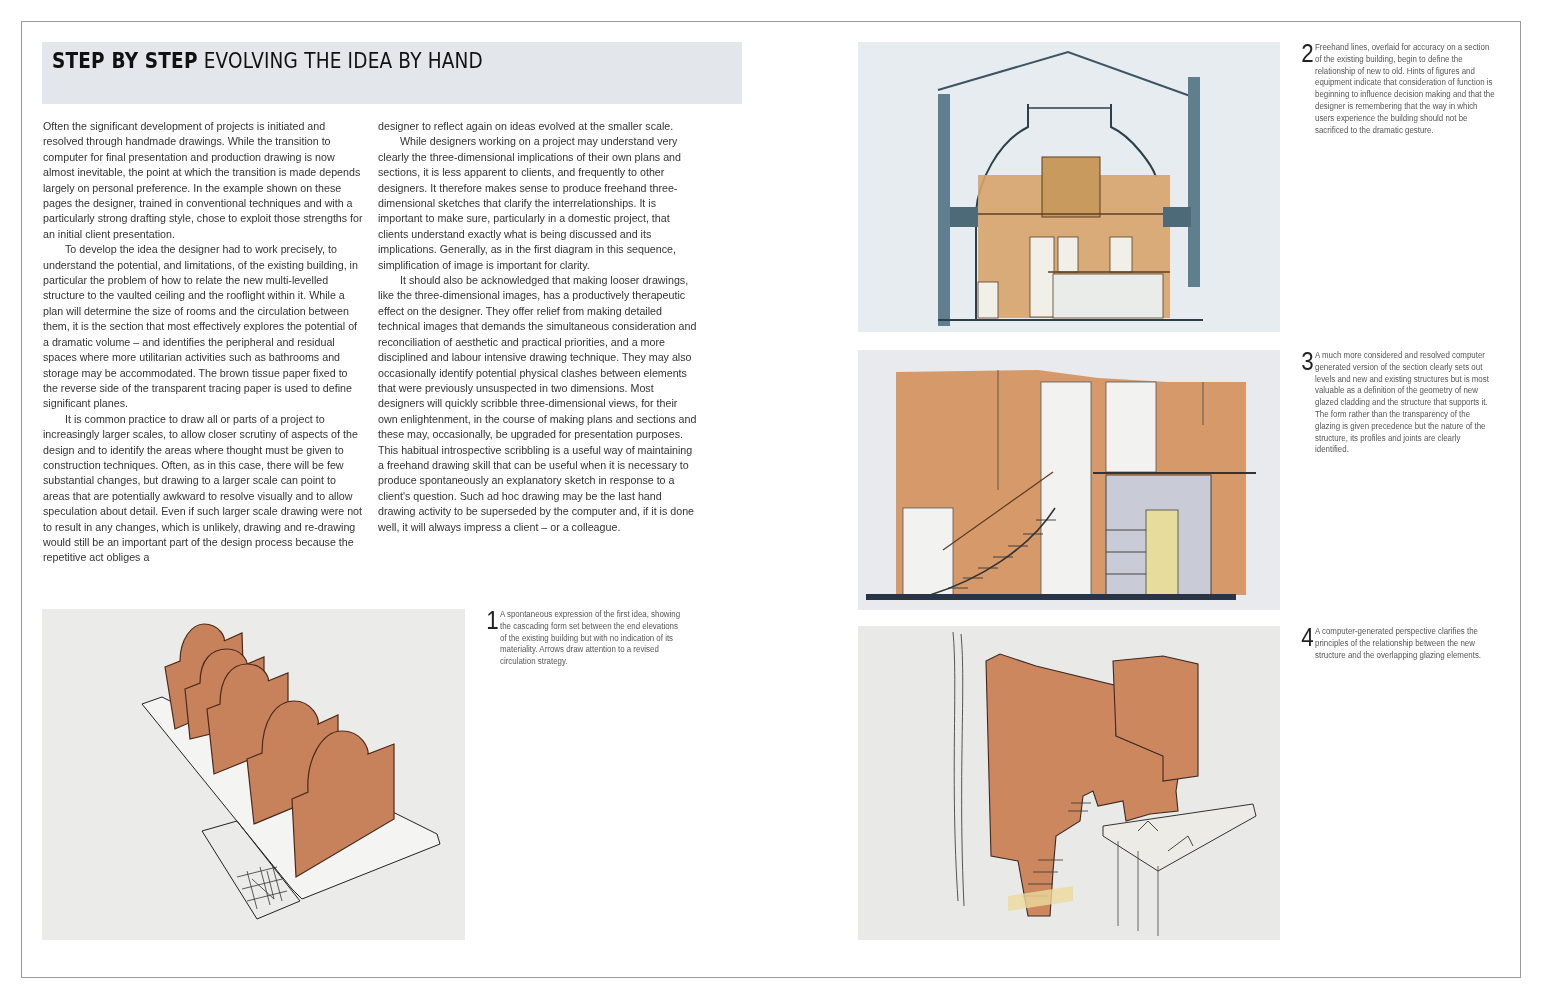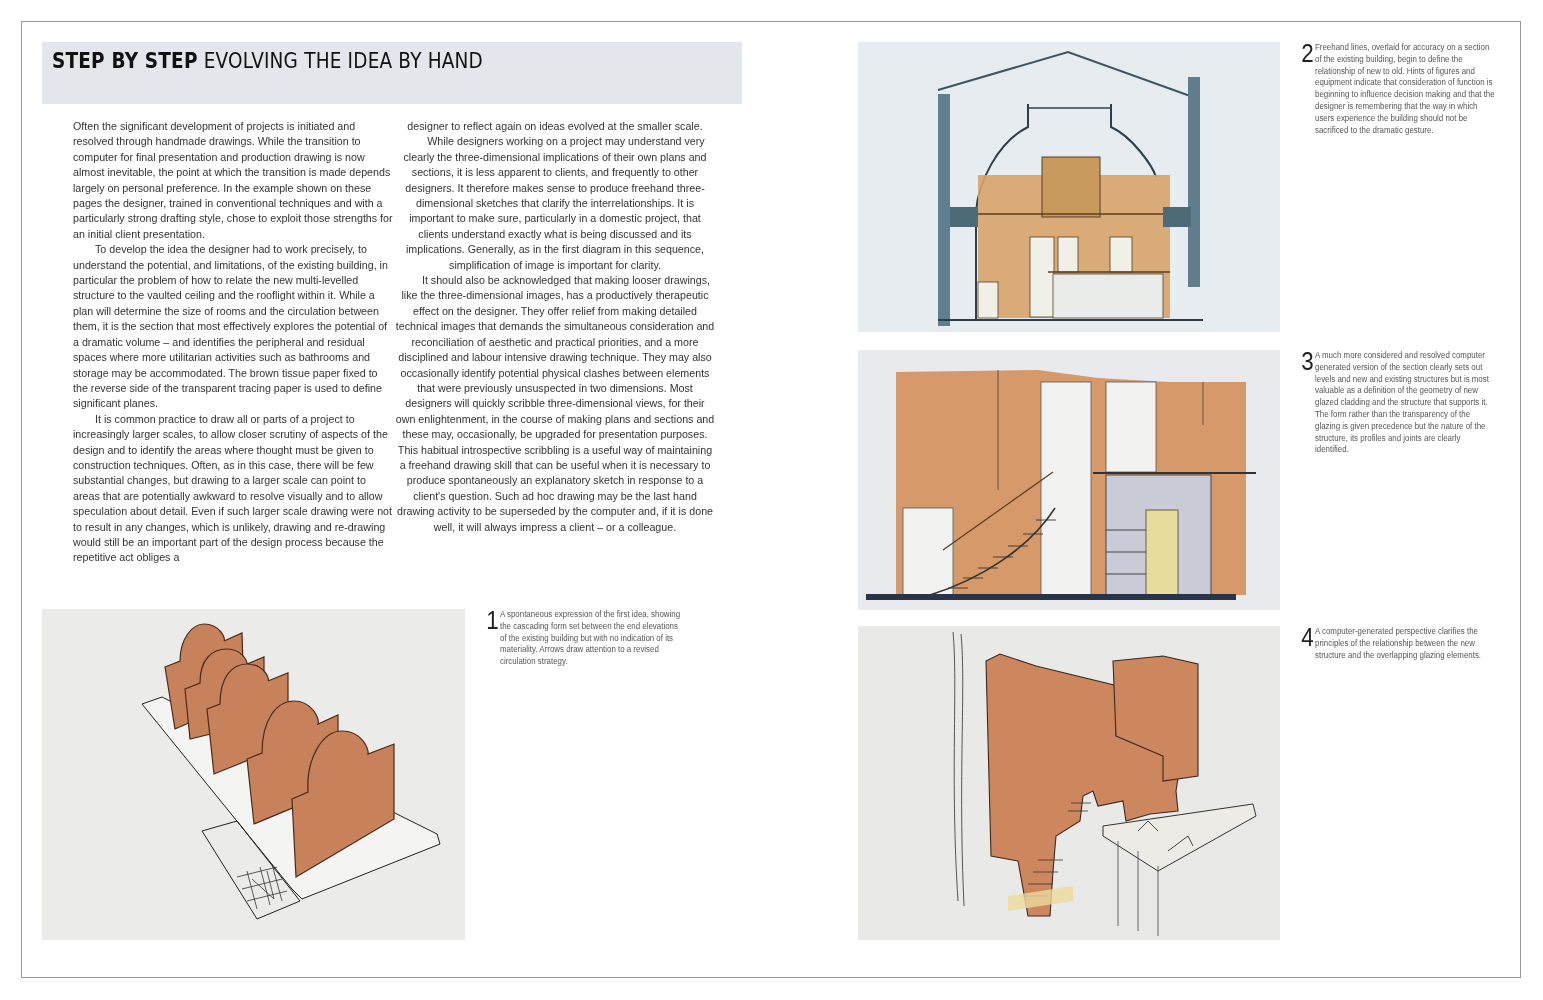--- a/index.html
+++ b/index.html
@@ -20,24 +20,23 @@
       font-family: "DejaVu Sans", sans-serif; font-size: 21px; font-weight: normal;
       letter-spacing: 0.2px; color: #111; white-space: nowrap;
       transform: scaleX(0.88); transform-origin: left center;
     }
     .title-band h1 .bold { font-weight: bold; }
 
     .col {
       position: absolute; top: 119px; width: 320px;
       font-size: 10.7px; line-height: 15.4px; color: #333;
       text-align: left;
-      margin-left: 30px;
     }
     .col.left { left: 43px; }
-    .col.right { left: 365px; text-align: center; }
+    .col.right { left: 378px; }
     .col p { text-indent: 0; }
     .col p.indent { text-indent: 22px; }
 
     .figure {
       position: absolute; overflow: hidden;
       background: #e9eaec;
     }
     .figure svg { display: block; width: 100%; height: 100%; }
 
     .fig1 { left: 42px; top: 609px; width: 423px; height: 331px; background: #ebebea; }

